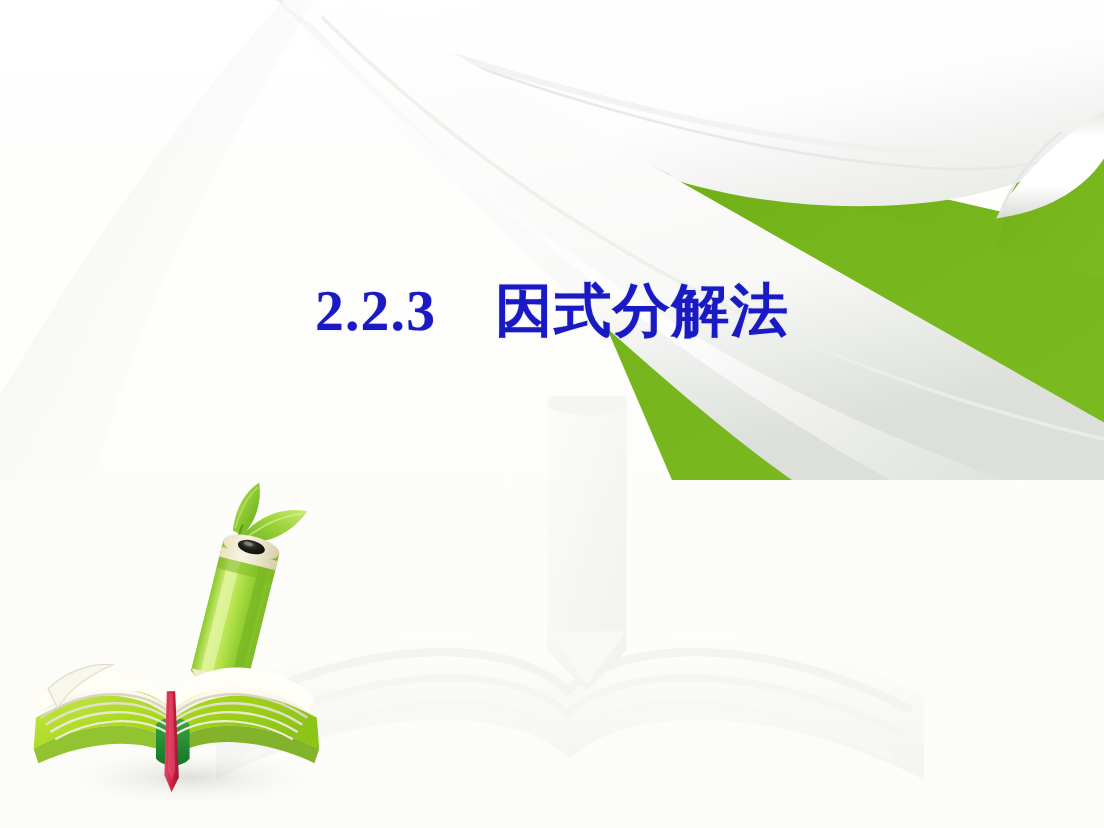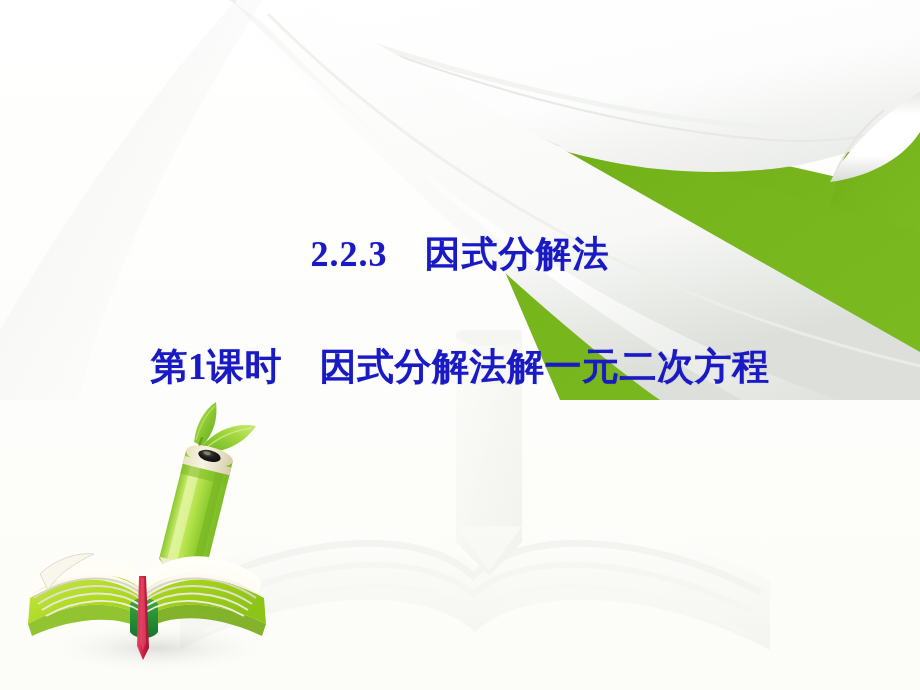--- a/index.html
+++ b/index.html
@@ -54,21 +54,21 @@
     pointer-events: none;
   }
 
   .title-main {
     position: absolute;
     left: 0;
     top: 236px;
     width: 920px;
     text-align: center;
     color: #1a1ac4;
-    font-size: 36px;
+    font-size: 48px;
     font-weight: bold;
     letter-spacing: 1px;
     line-height: 1.0;
     white-space: pre;
     font-family: "Liberation Serif", "DejaVu Serif", serif;
     text-shadow: 0 0 1px rgba(26,26,196,0.35);
   }
 
   .title-sub {
     position: absolute;
@@ -190,21 +190,20 @@
              C560,300 380,150 233,2 Z" fill="url(#sheetUnder)" opacity="0.95"></path>
 
     <path d="M236,0 L262,0 C190,120 120,240 78,400 L0,400 L0,330
              C70,210 150,96 236,0 Z" fill="url(#softShade)" opacity="0.55"></path>
 
     <path d="M0,320 C90,210 170,110 245,8 L245,0 L0,0 Z" fill="#ffffff" opacity="0.0"></path>
   </svg>
 
   <div class="title-block">
     <div class="title-main">2.2.3　因式分解法</div>
-    <div class="title-sub">第1课时　因式分解法解一元二次方程</div>
   </div>
 
   <svg class="illus" viewBox="0 0 270 280" aria-hidden="true">
     <defs>
       <linearGradient id="pencilBody" x1="0" y1="0" x2="1" y2="0">
         <stop offset="0%" stop-color="#8cc92c"></stop>
         <stop offset="22%" stop-color="#d6ef7e"></stop>
         <stop offset="46%" stop-color="#b3e24a"></stop>
         <stop offset="72%" stop-color="#8dcb2f"></stop>
         <stop offset="100%" stop-color="#7ebc28"></stop>

